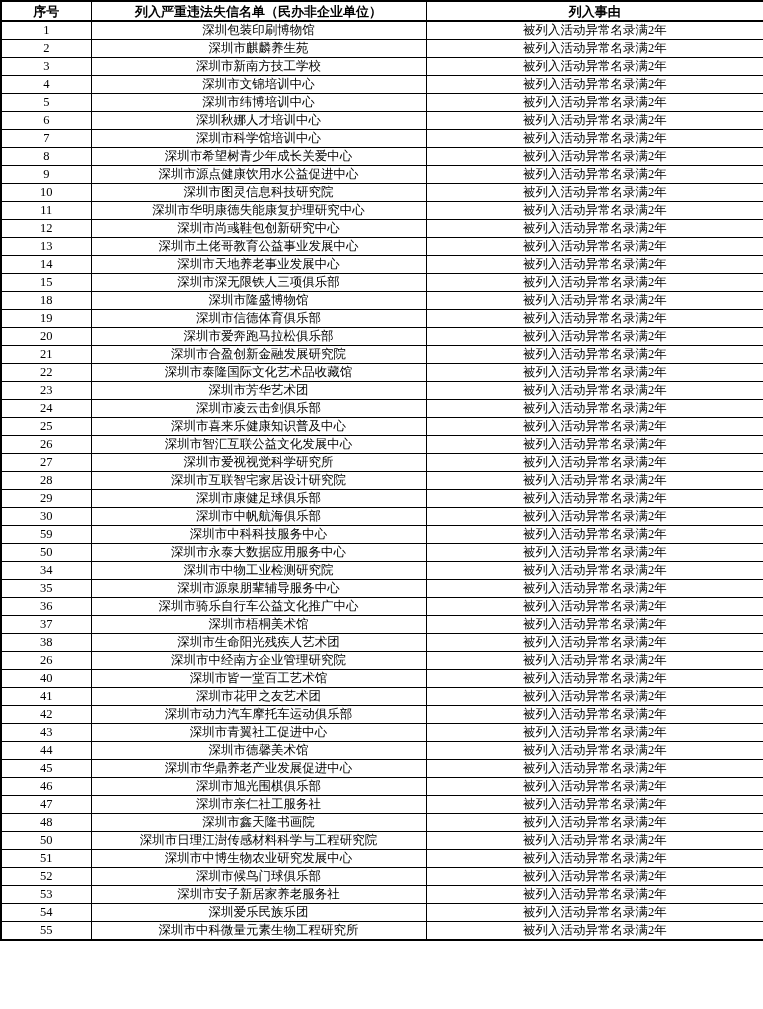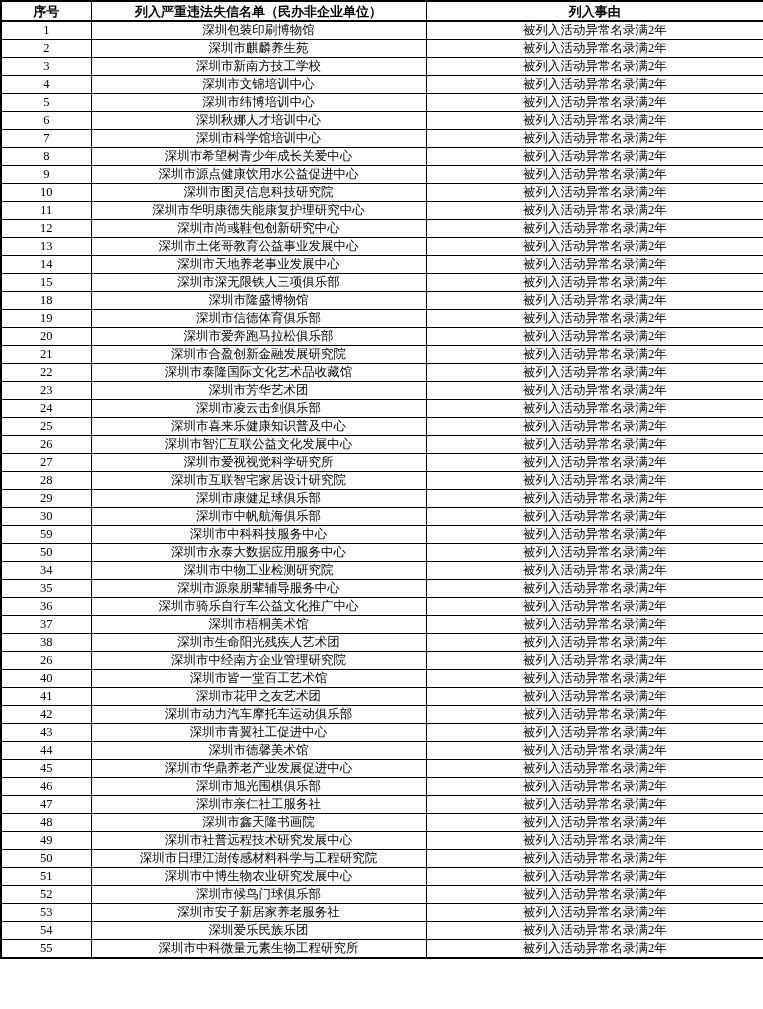--- a/index.html
+++ b/index.html
@@ -282,25 +282,20 @@
           <td>47</td>
           <td>深圳市亲仁社工服务社</td>
           <td>被列入活动异常名录满2年</td>
         </tr>
         <tr>
           <td>48</td>
           <td>深圳市鑫天隆书画院</td>
           <td>被列入活动异常名录满2年</td>
         </tr>
         <tr>
-          <td>49</td>
-          <td>深圳市社普远程技术研究发展中心</td>
-          <td>被列入活动异常名录满2年</td>
-        </tr>
-        <tr>
           <td>50</td>
           <td>深圳市日理江澍传感材料科学与工程研究院</td>
           <td>被列入活动异常名录满2年</td>
         </tr>
         <tr>
           <td>51</td>
           <td>深圳市中博生物农业研究发展中心</td>
           <td>被列入活动异常名录满2年</td>
         </tr>
         <tr>

